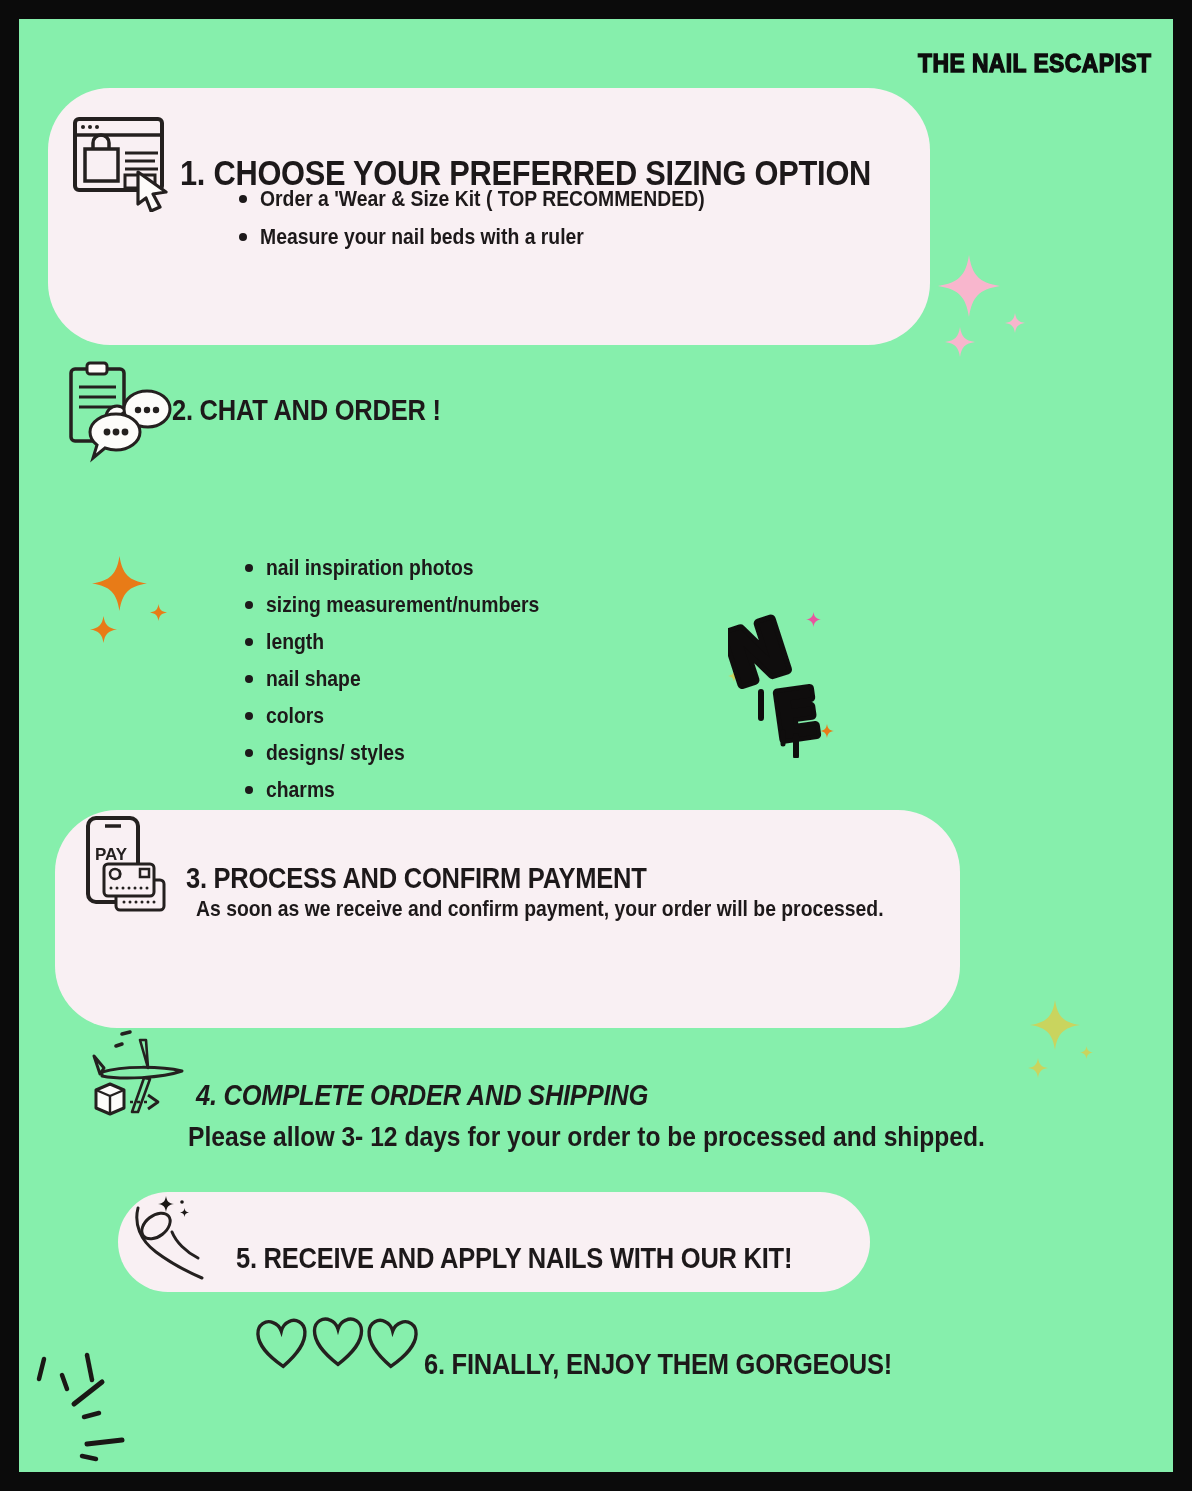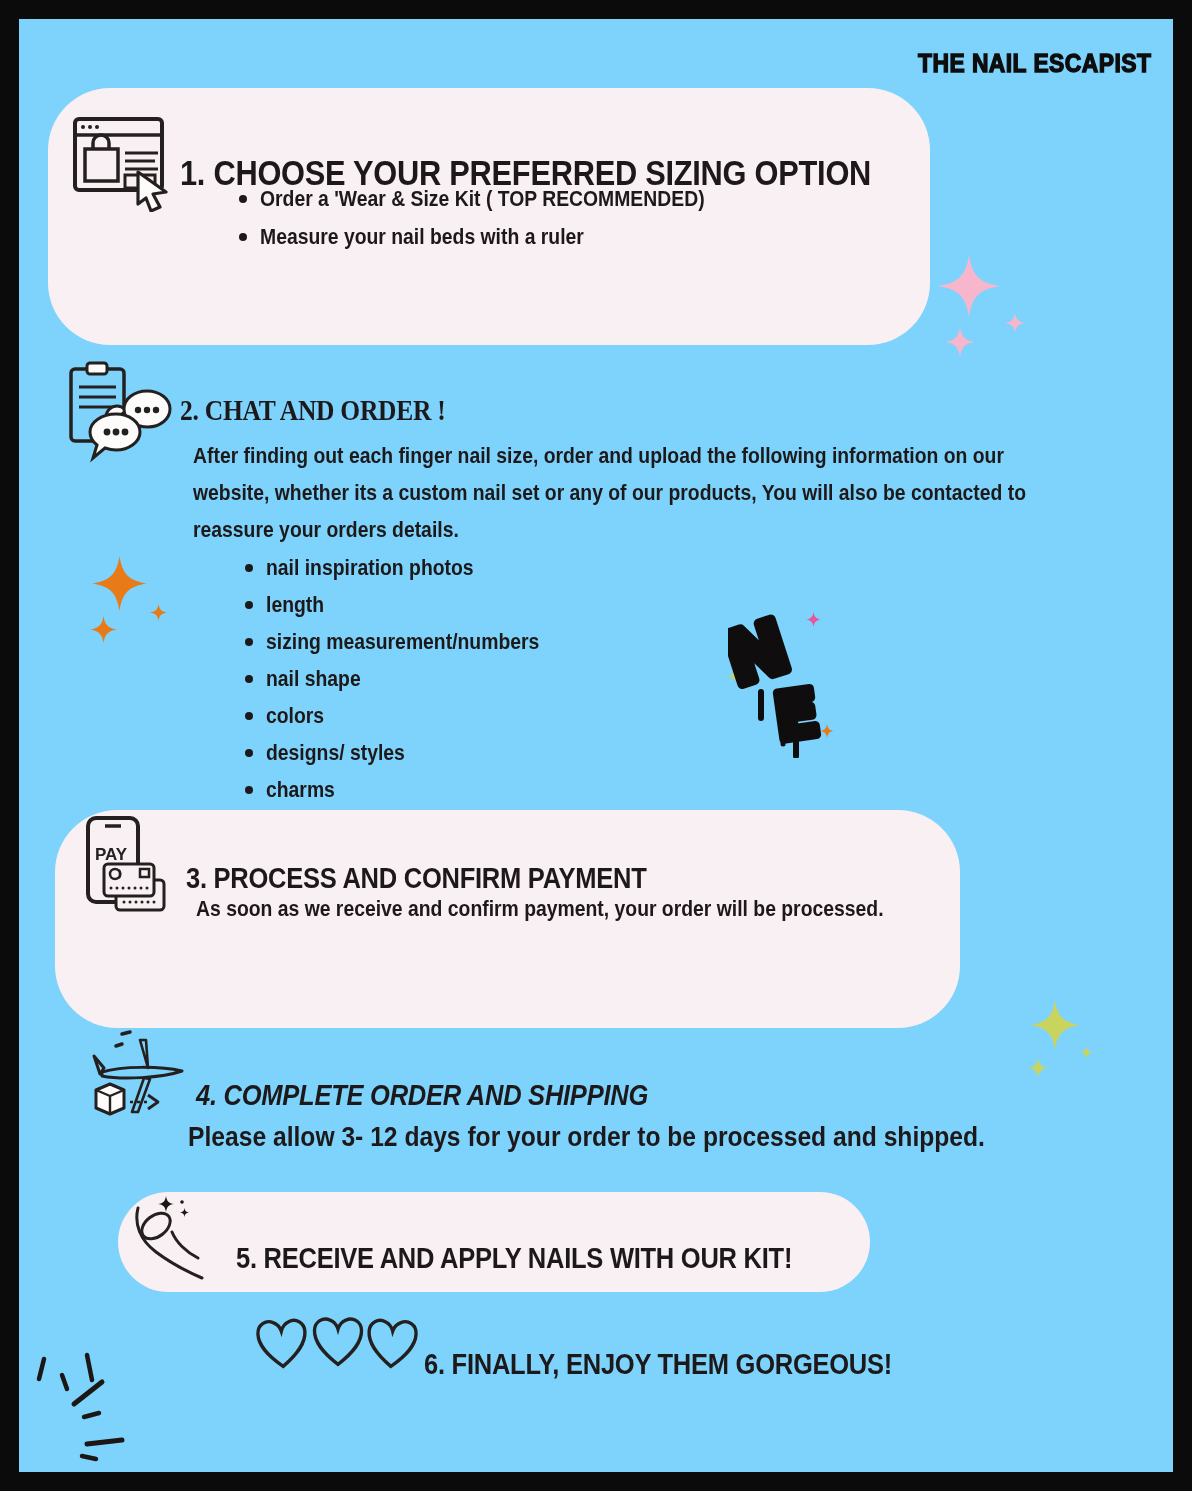--- a/index.html
+++ b/index.html
@@ -1,18 +1,18 @@
 <!DOCTYPE html>
 <html><head>
 <meta charset="utf-8">
 <style>
   html,body{margin:0;padding:0;background:#444;}
   .stage{
     position:relative;width:1192px;height:1491px;margin:0 auto;
-    background:#7dd3fc;overflow:hidden;
+    background:#86efac;overflow:hidden;
     font-family:"Liberation Sans",sans-serif;color:#1d191a;
   }
   .frame{position:absolute;inset:0;border:19px solid #0b0b0b;z-index:40;pointer-events:none;}
   .card{position:absolute;background:#f9f0f3;border-radius:62px;z-index:1;}
   .cond{display:inline-block;transform:scaleX(0.88);transform-origin:left center;white-space:nowrap;}
   .condwrap{display:block;transform:scaleX(0.88);transform-origin:left top;}
   .title{position:absolute;z-index:3;font-weight:800;font-size:29px;letter-spacing:-0.3px;color:#1d191a;}
   .t1{font-size:35px;}
   .para{position:absolute;z-index:3;font-weight:700;font-size:22px;line-height:37px;color:#1d191a;}
   .bullets{position:absolute;z-index:3;list-style:none;margin:0;padding:0;}
@@ -84,32 +84,29 @@
     <path d="M83 31 c13 0 23 8 23 18 c0 10 -10 18 -22 18 c-3 0 -5 0 -8 -1 l-9 7 l2 -9 c-5 -3 -9 -8 -9 -15 c0 -10 10 -18 23 -18 z" fill="#fdfcfa" stroke="#24201f" stroke-width="3"></path>
     <circle cx="74" cy="50" r="3.2" fill="#24201f"></circle>
       <circle cx="83" cy="50" r="3.2" fill="#24201f"></circle>
       <circle cx="92" cy="50" r="3.2" fill="#24201f"></circle>
     <path d="M52 54 c13 0 24 8 24 18 c0 10 -11 18 -24 18 c-4 0 -8 -1 -11 -2 l-12 10 l4 -13 c-4 -3 -7 -8 -7 -13 c0 -10 12 -18 26 -18 z" fill="#fdfcfa" stroke="#24201f" stroke-width="3"></path>
     <circle cx="43" cy="72" r="3.4" fill="#24201f"></circle>
       <circle cx="52" cy="72" r="3.4" fill="#24201f"></circle>
       <circle cx="61" cy="72" r="3.4" fill="#24201f"></circle>
   </svg>
 
-  <h2 class="title" style="left:180px;top:370px;font-family:Liberation Serif, serif;">
+  <h2 class="title" style="left:172px;top:370px;">
     <span class="cond">2. CHAT AND ORDER !</span>
   </h2>
 
-  <div class="para" style="left:193px;top:437px;width:985px;">
-    <span class="condwrap" style="width:985px;">After finding out each finger nail size, order and upload the following information on our website, whether its  a custom nail set or any of our products, You will also be contacted to reassure your orders details.</span>
-  </div>
 
   <ul class="bullets b2" style="left:238px;top:549px;">
     <li><span class="cond">nail inspiration photos</span></li>
+    <li><span class="cond">sizing measurement/numbers</span></li>
     <li><span class="cond">length</span></li>
-    <li><span class="cond">sizing measurement/numbers</span></li>
     <li><span class="cond">nail shape</span></li>
     <li><span class="cond">colors</span></li>
     <li><span class="cond">designs/ styles</span></li>
     <li><span class="cond">charms</span></li>
   </ul>
 
   <svg class="icon" style="left:72px;top:556px;" width="110" height="100" viewBox="0 0 110 100">
     <use href="#spark" xlink:href="#spark" fill="#e87b17" transform="translate(20,0) scale(0.55)"></use>
     <use href="#spark" xlink:href="#spark" fill="#e87b17" transform="translate(78,48) scale(0.17)"></use>
     <use href="#spark" xlink:href="#spark" fill="#e87b17" transform="translate(18,60) scale(0.27)"></use>

